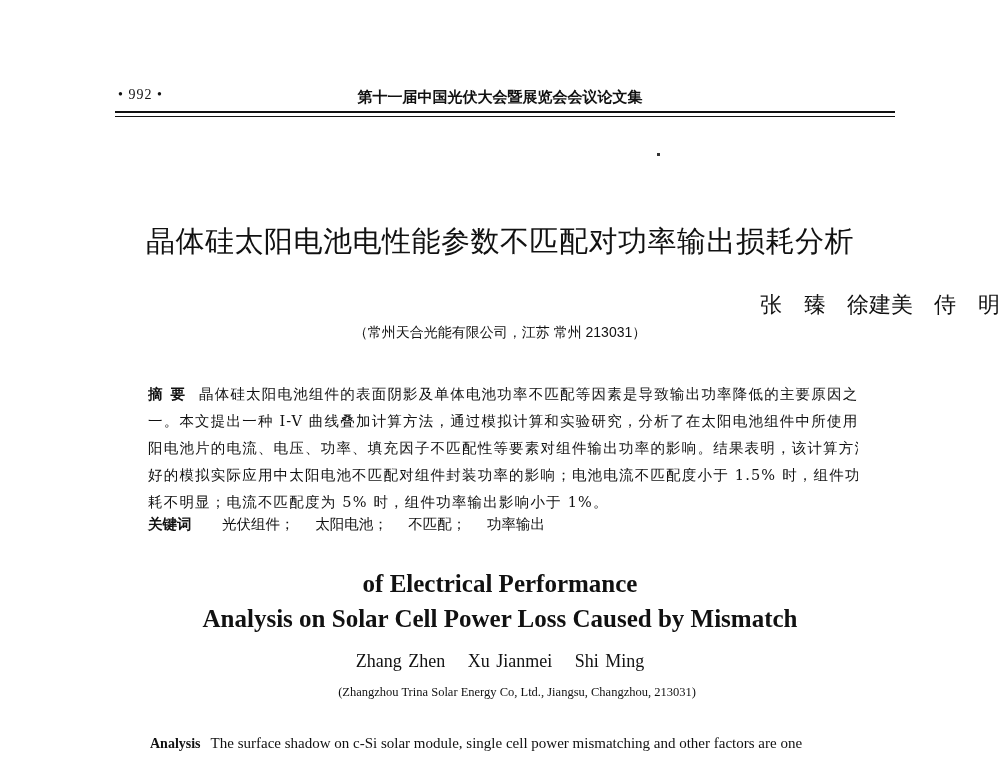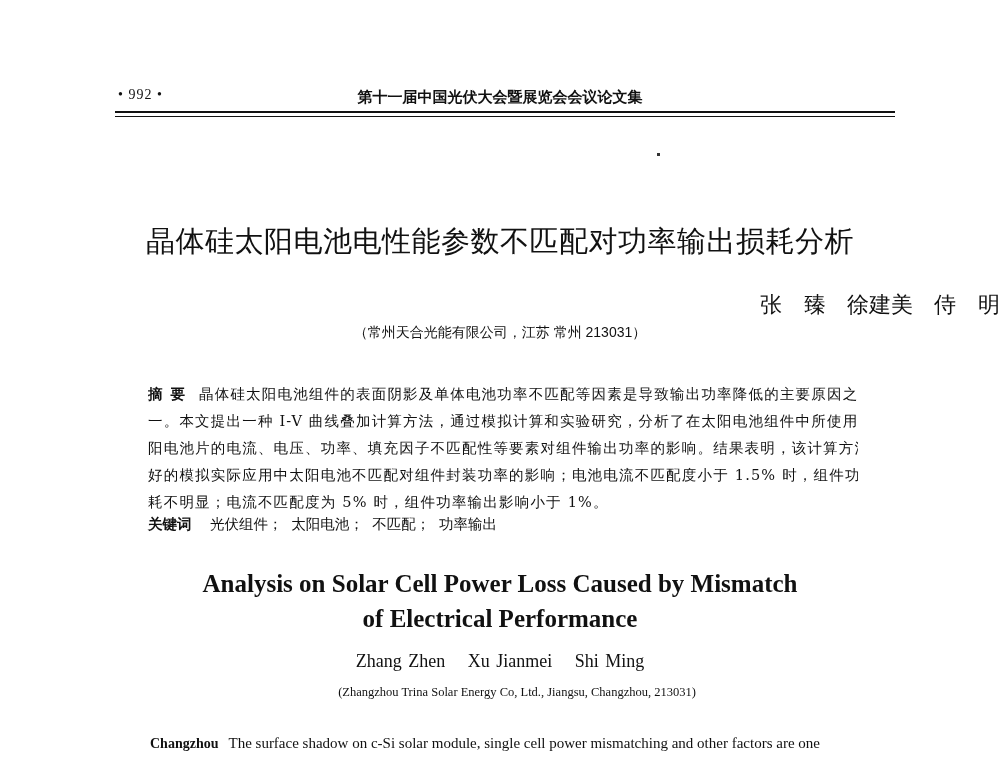--- a/index.html
+++ b/index.html
@@ -12,21 +12,21 @@
     .rule.r2 { top: 116px; height: 1px; }
     .speck { left: 657px; top: 153px; width: 3px; height: 3px; background: #333; }
     .title-cn { left: 0; width: 1000px; top: 222px; text-align: center; font-size: 29px; font-family: "DejaVu Sans", sans-serif; font-weight: normal; letter-spacing: 0.5px; }
     .authors-cn { left: 0; width: 1000px; top: 290px; text-align: right; font-size: 22px; font-family: "DejaVu Serif", serif; word-spacing: 14px; }
     .affil-cn { left: 0; width: 1000px; top: 324px; text-align: center; font-size: 14px; font-family: Liberation Sans, sans-serif; }
     .abstract-cn { left: 148px; width: 710px; top: 381px; font-size: 14.5px; line-height: 27px; font-family: "DejaVu Serif", serif; text-align: justify; letter-spacing: 1.2px; }
     .abstract-cn .label { font-weight: bold; font-family: "DejaVu Sans", sans-serif; letter-spacing: 8px; margin-right: 6px; }
     .abstract-cn .line { white-space: nowrap; overflow: hidden; }
     .keywords-cn { left: 148px; top: 515px; font-size: 14.5px; font-family: "DejaVu Serif", serif; }
     .keywords-cn .label { font-weight: bold; font-family: "DejaVu Sans", sans-serif; margin-right: 14px; }
-    .kw { margin-right: 4px; }
+    .kw { margin-right: 4px; margin-left: 12px; }
     .title-en { left: 0; width: 1000px; top: 566px; text-align: center; font-size: 25px; line-height: 35px; font-weight: bold; font-family: "Liberation Serif", serif; }
     .authors-en { left: 0; width: 1000px; top: 651px; text-align: center; font-size: 18px; font-family: "Liberation Serif", serif; word-spacing: 2px; }
     .authors-en span { margin: 0 8px; }
     .affil-en { left: 0; width: 1000px; top: 685px; text-align: center; font-size: 12.5px; font-family: "Liberation Serif", serif; padding-left: 17px; }
     .abstract-en { left: 150px; top: 735px; font-size: 15px; font-family: "Liberation Serif", serif; white-space: nowrap; }
     .abstract-en .label { font-weight: bold; font-size: 14px; margin-right: 10px; }
   </style>
 </head>
 <body>
 
@@ -55,26 +55,26 @@
 
 <div class="abs keywords-cn">
   <span class="label">关键词</span>
   <span class="kw">光伏组件；</span>
   <span class="kw">太阳电池；</span>
   <span class="kw">不匹配；</span>
   <span class="kw">功率输出</span>
 </div>
 
 <div class="abs title-en">
+  <div>of Electrical Performance</div>
   <div>Analysis on Solar Cell Power Loss Caused by Mismatch</div>
-  <div>of Electrical Performance</div>
 </div>
 
 <div class="abs authors-en">
   <span>Zhang Zhen</span>
   <span>Xu Jianmei</span>
   <span>Shi Ming</span>
 </div>
 <div class="abs affil-en">(Zhangzhou Trina Solar Energy Co, Ltd., Jiangsu, Changzhou, 213031)</div>
 
 <div class="abs abstract-en">
-  <span class="label">Changzhou</span><span>The surface shadow on c-Si solar module, single cell power mismatching and other factors are one</span>
+  <span class="label">Analysis</span><span>The surface shadow on c-Si solar module, single cell power mismatching and other factors are one</span>
 </div>
 
 </body></html>

